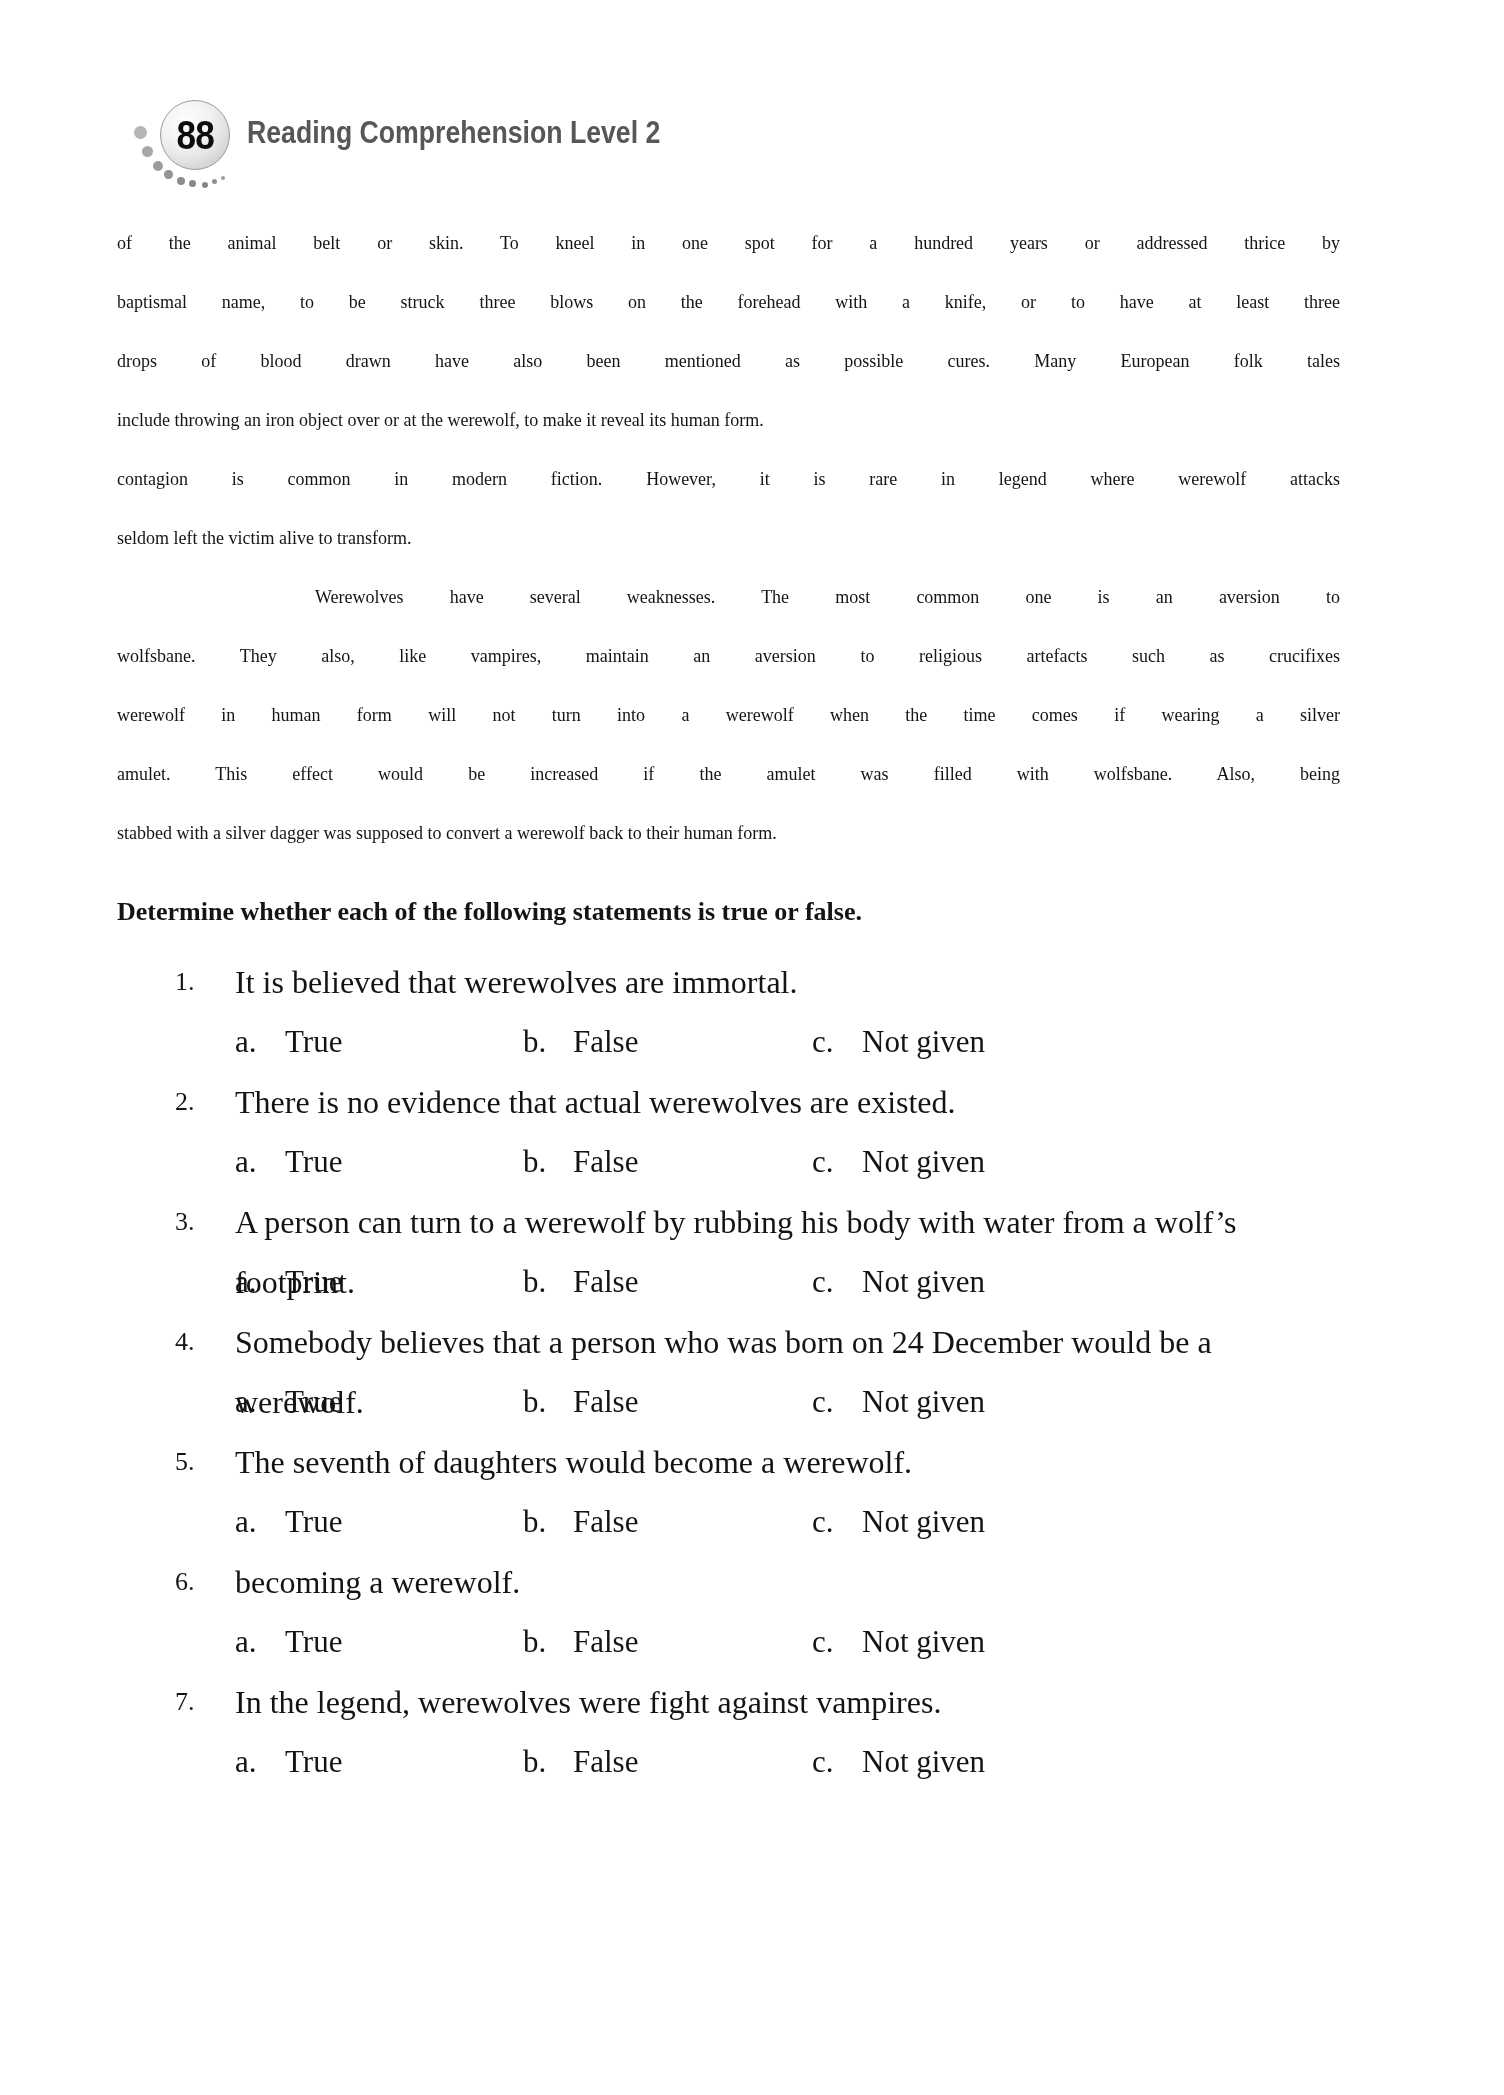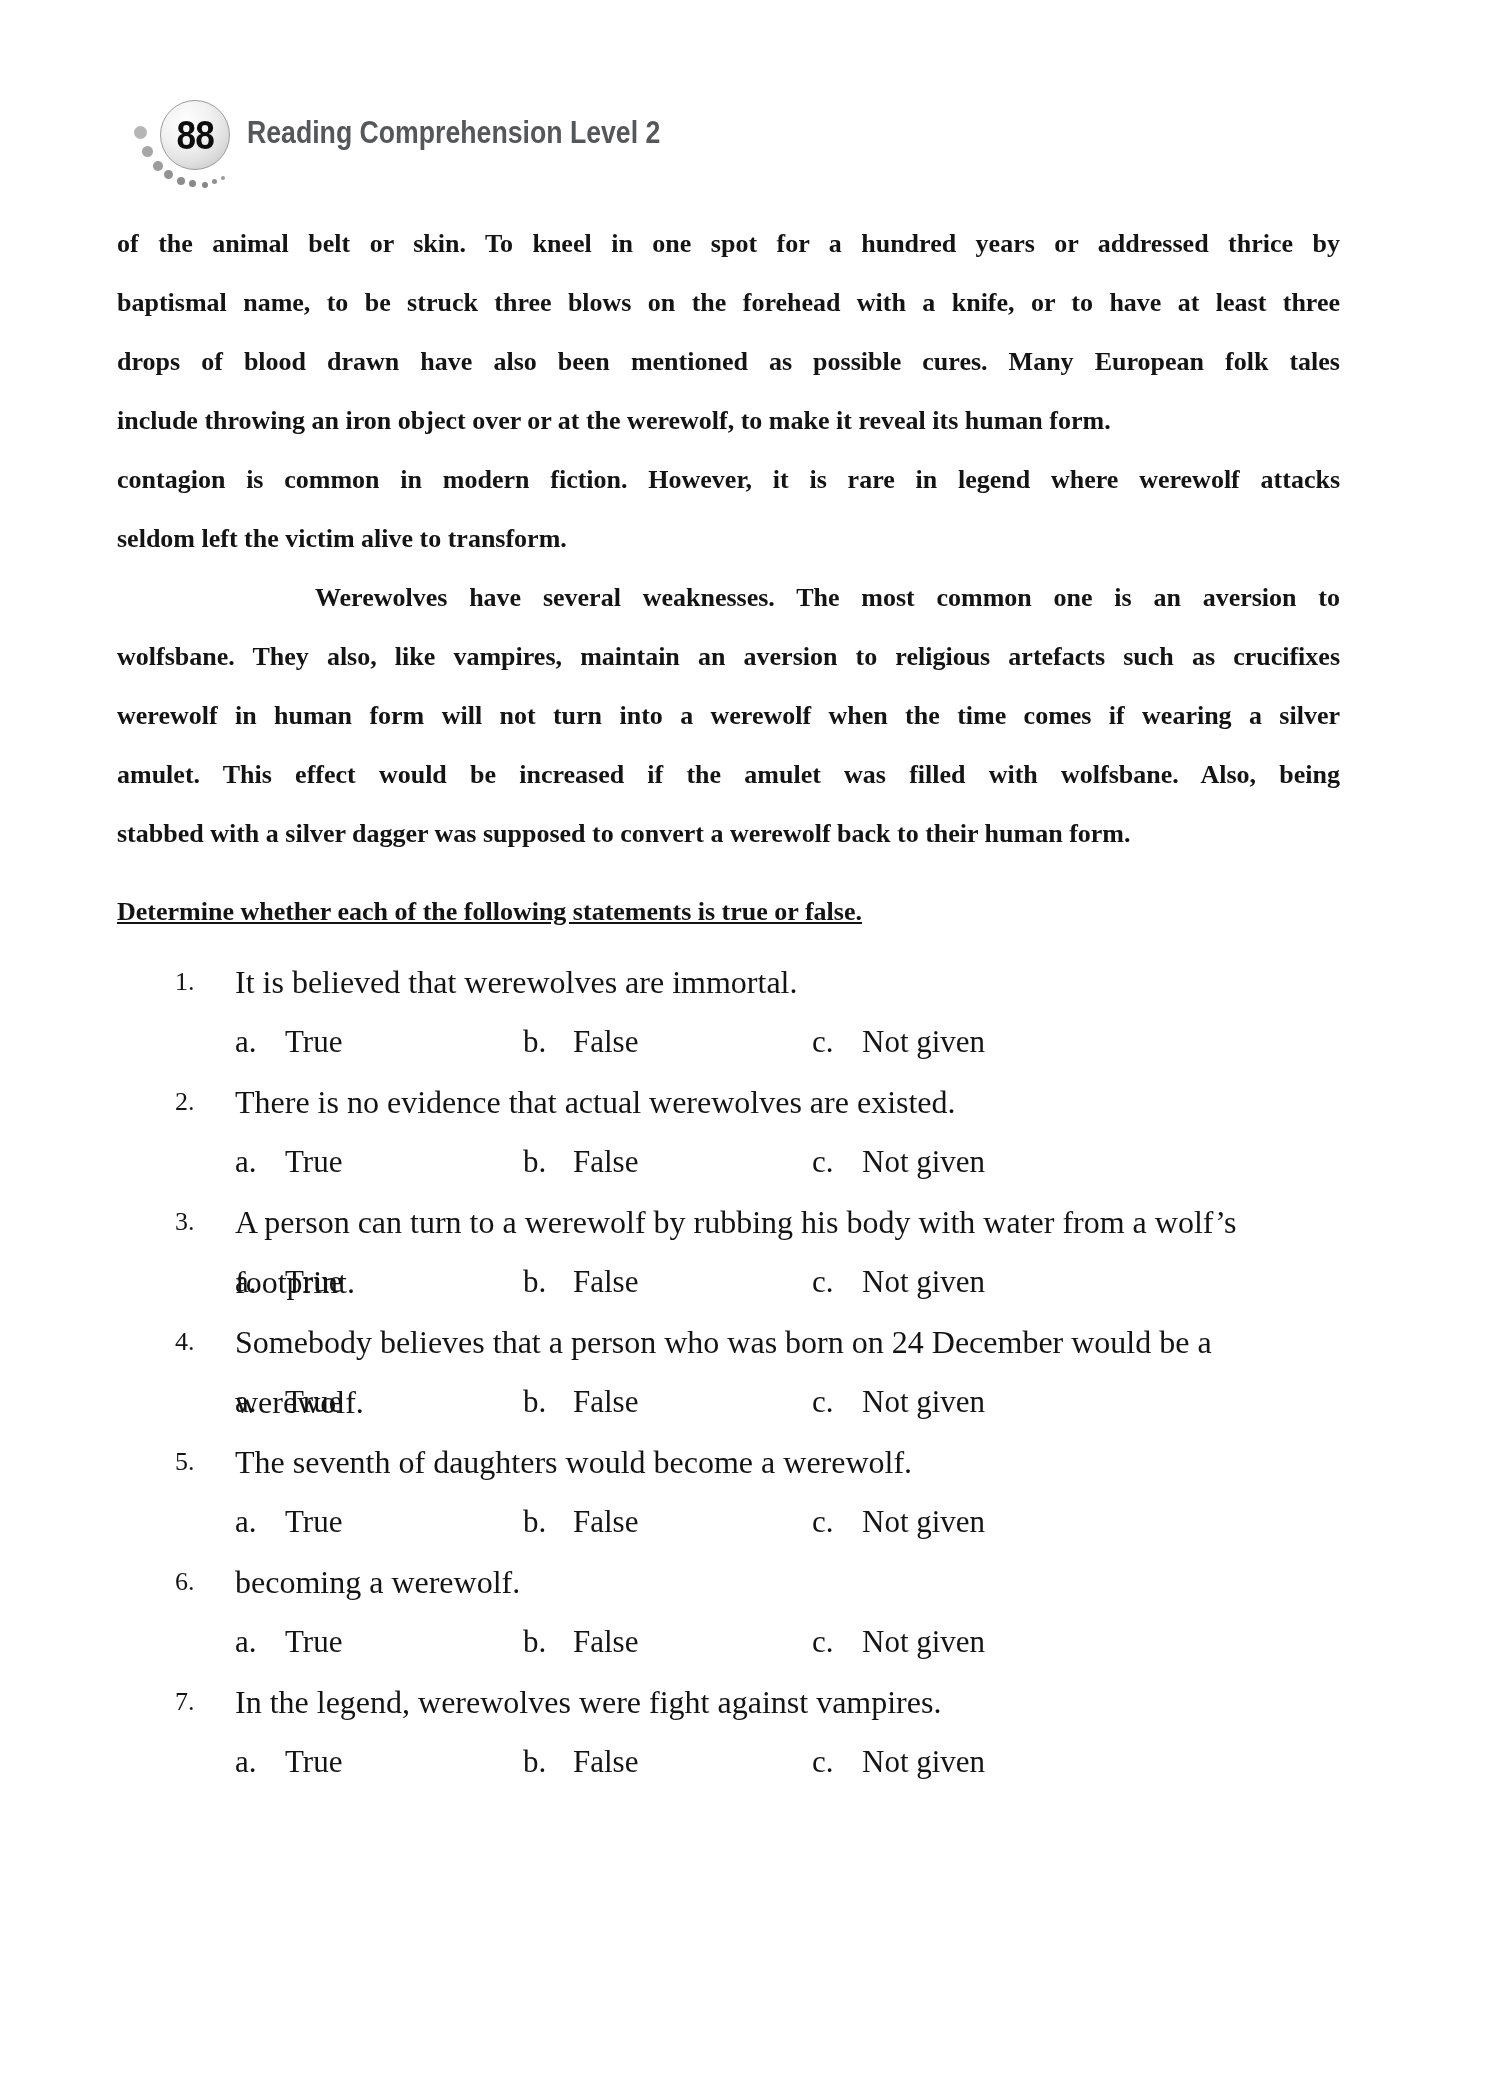--- a/index.html
+++ b/index.html
@@ -43,30 +43,30 @@
     font-weight: bold; font-size: 31px; line-height: 42px;
     color: #565759; letter-spacing: 0px;
     transform: scaleX(0.86); transform-origin: left center;
     white-space: nowrap;
   }
 
   
   .content { position: absolute; top: 214px; left: 117px; width: 1223px; }
   .line {
     height: 59px; line-height: 59px;
-    font-size: 26px; white-space: normal; font-weight: bold;
+    font-size: 18px; white-space: normal;
   }
   .line.just { text-align: justify; text-align-last: justify; }
   .line.indent { padding-left: 198px; }
 
   
   .instruction {
     margin: 19px 0 0 0;
     height: 60px; line-height: 60px;
-    font-size: 26px; font-weight: bold; text-decoration: underline;
+    font-size: 26px; font-weight: bold;
   }
 
   
   .qlist { margin-top: 10px; }
   .q-row { display: flex; padding-left: 58px; }
   .q-num { flex: none; width: 60px; font-size: 26px; height: 60px; line-height: 60px; }
   .q-text { flex: 1; min-width: 0; }
   .q-line { height: 60px; line-height: 60px; font-size: 32px; }
   .q-line.just { text-align: justify; text-align-last: justify; }
   .opt-row {

